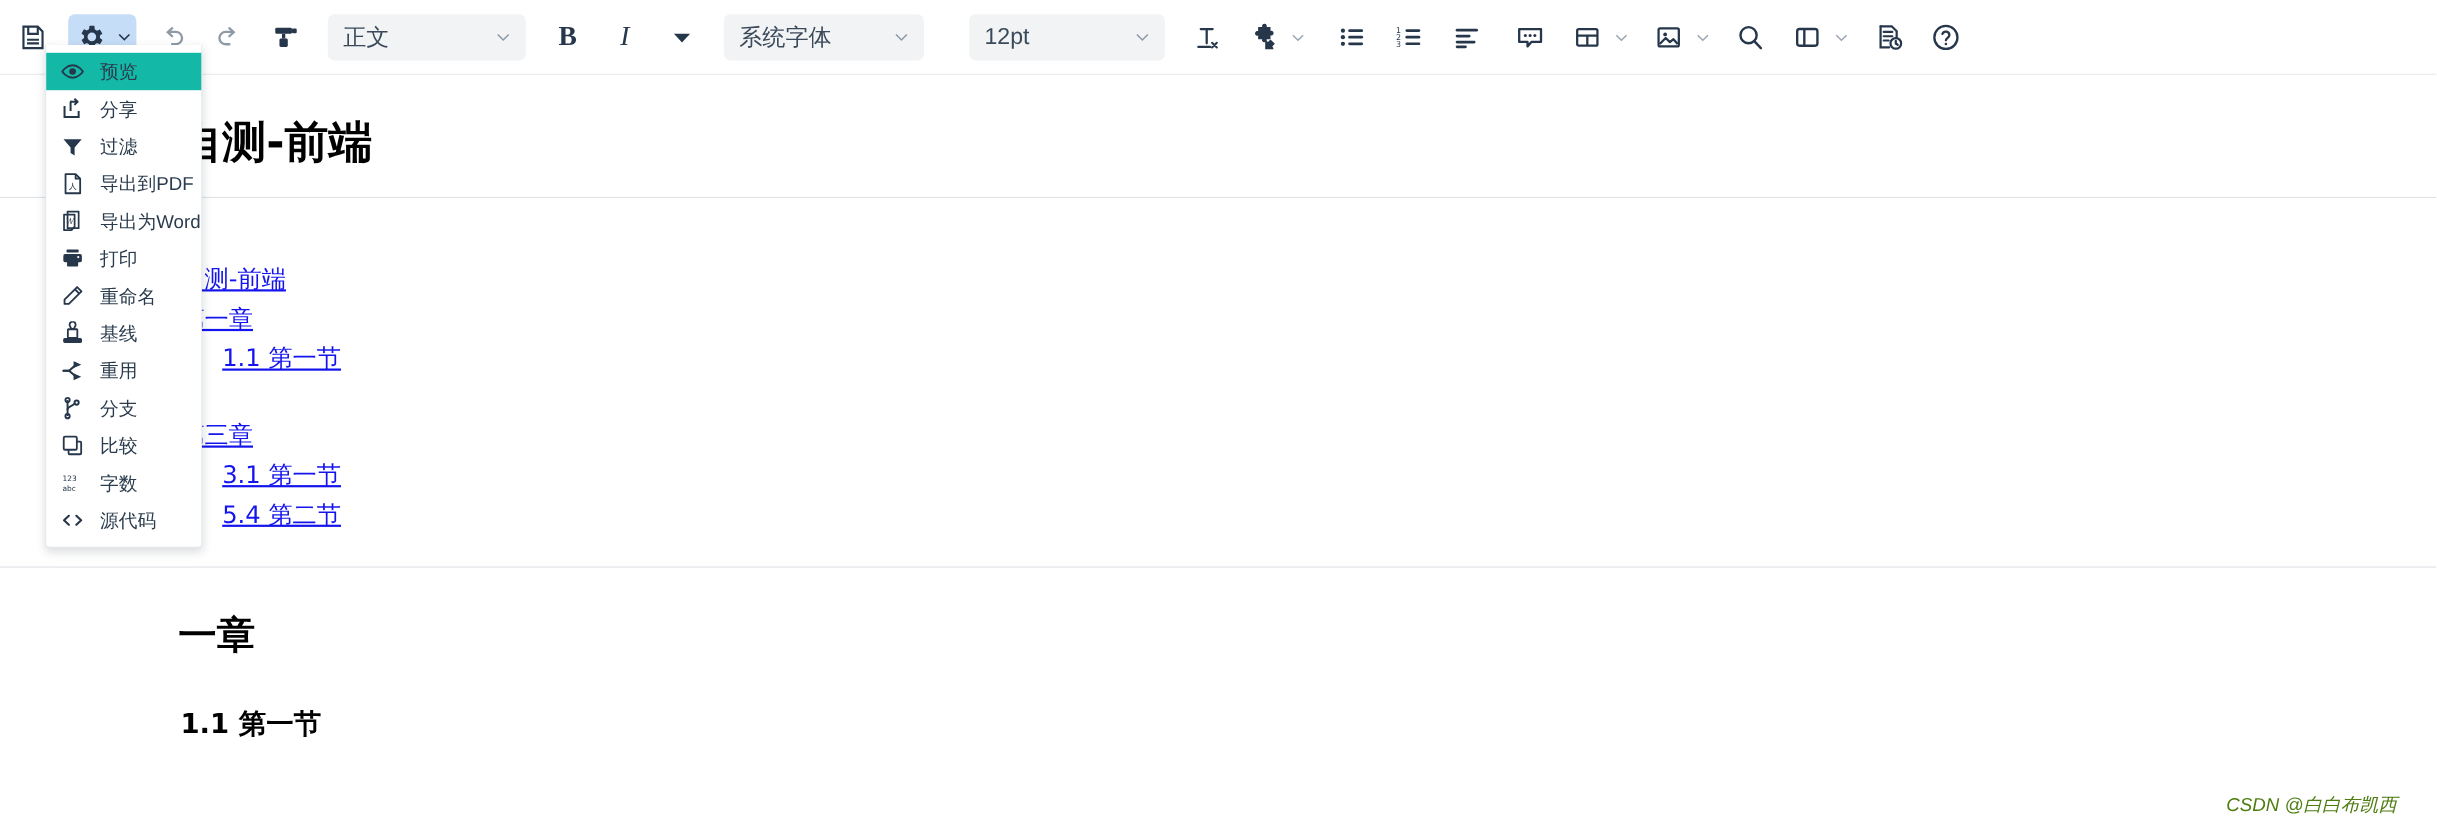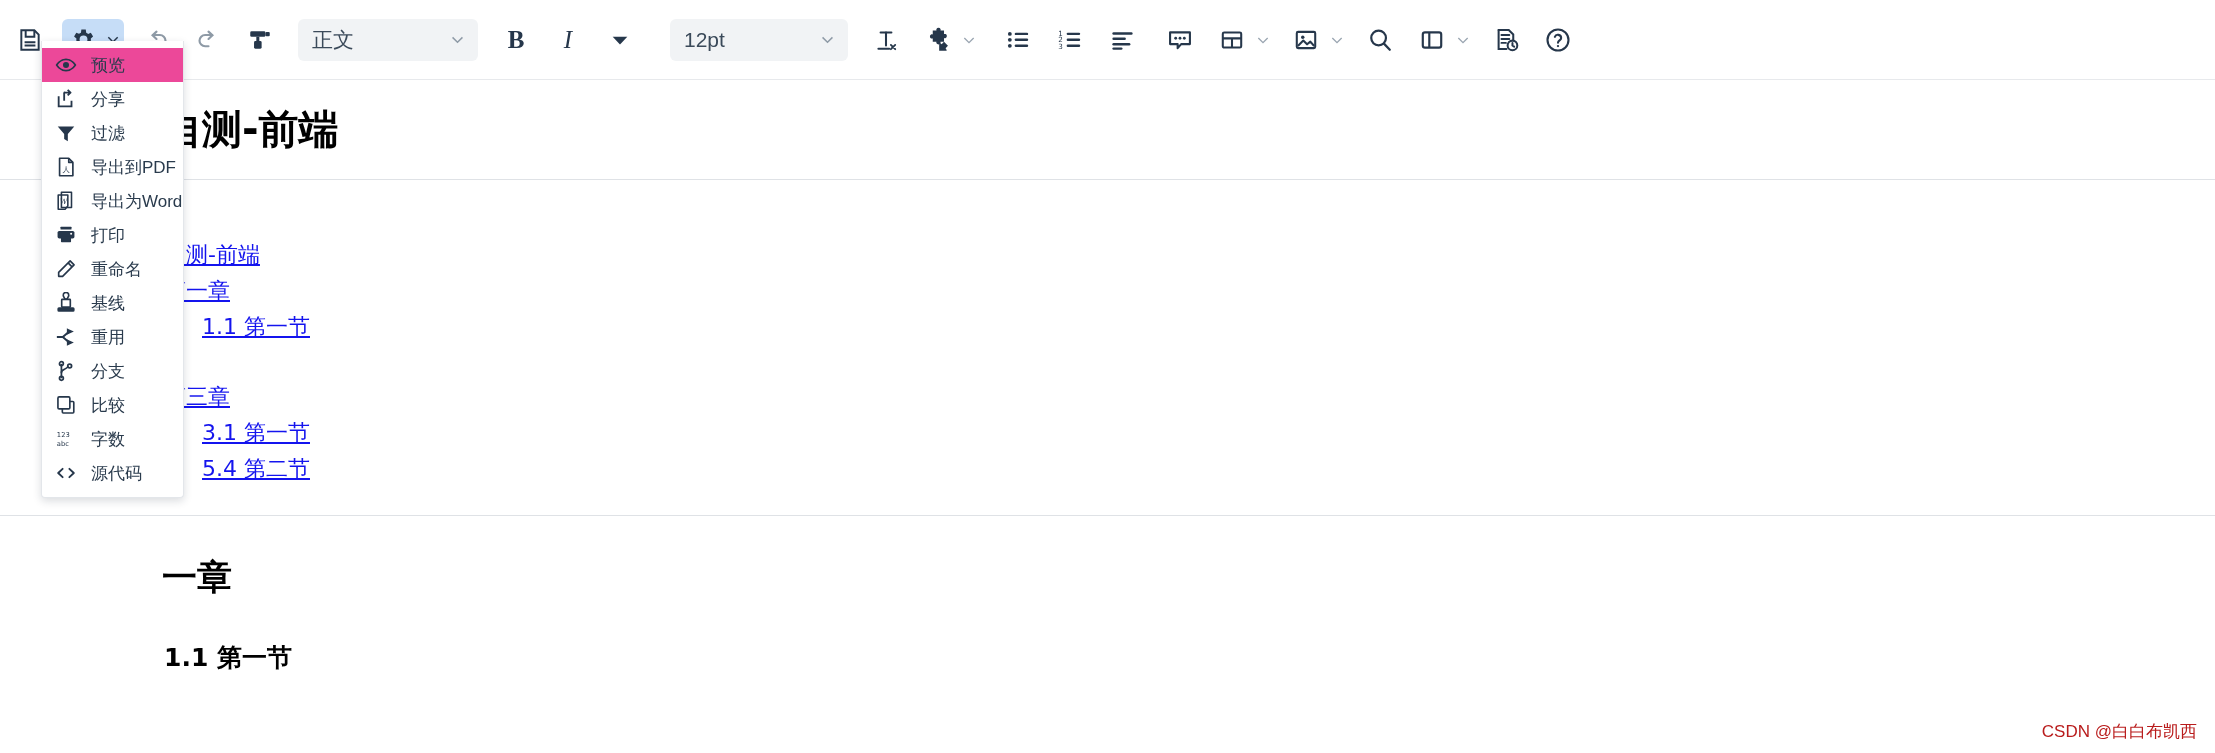--- a/index.html
+++ b/index.html
@@ -7,21 +7,21 @@
     margin: 0; padding: 0;
     width: 2215px; height: 753px;
     background: #ffffff;
     font-family: "Liberation Sans", "DejaVu Sans", sans-serif;
     overflow: hidden;
   }
   .app { position: relative; width: 2215px; height: 753px; background:#fff; }
 
   
   .toolbar {
-    position: absolute; left:0; top:0; width:2215px; height:80px;
+    position: absolute; left:0; top:0; width:2215px; height:68px;
     background:#ffffff;
     display:flex; align-items:center;
     padding-left: 10px;
     gap: 0px;
     border-bottom: 1px solid #e7e9ec;
     z-index: 5;
   }
   .tb-btn {
     width: 40px; height: 42px;
     display:flex; align-items:center; justify-content:center;
@@ -45,21 +45,21 @@
     height: 42px; background:#f1f3f5; border-radius:6px;
     display:flex; align-items:center; justify-content:space-between;
     padding: 0 12px 0 14px;
     color:#3b4a5a; font-size:21px;
     cursor:pointer; flex:0 0 auto;
   }
   .tb-select .lbl { white-space:nowrap; }
   .tb-select .cv { margin-left: 14px; color:#8e9aa6; display:flex; align-items:center;}
   .sel-style { width: 180px; }
   .sel-font  { width: 182px; }
-  .sel-size  { width: 178px; }
+  .sel-size  { width: 178px; margin-left: 29px; }
 
   .tb-bold {
     font-weight: 700; font-size: 25px; font-family:"Liberation Serif", serif;
     color:#26374b;
   }
   .tb-ital {
     font-style: italic; font-size: 25px; font-family:"Liberation Serif", serif;
     color:#26374b;
   }
 
@@ -73,21 +73,21 @@
     box-shadow: 0 3px 9px rgba(22,35,55,0.16);
     padding: 7px 0 7px 0;
     z-index: 30;
   }
   .menu-item {
     height: 34px; display:flex; align-items:center;
     padding-left: 12px; gap: 14px;
     color:#2a3b4d; font-size: 17px;
     cursor:pointer; white-space:nowrap;
   }
-  .menu-item.sel { background:#ec4899;padding-left:12px; }
+  .menu-item.sel { background:#14b8a6;padding-left:12px; }
   .menu-ico {
     width: 23px; height: 23px; flex:0 0 auto;
     display:flex; align-items:center; justify-content:center;
     color:#26374b;
   }
   .menu-ico svg { display:block; }
   .menu-lbl { line-height: 1; }
 
   
   .doc {
@@ -114,22 +114,22 @@
   .doc-rule2 { height:1px; background:#dfe2e6; margin-top: 27px; width: 2215px; margin-left:-162px;}
   .h1 {
     font-size: 35px; font-weight:700; color:#000; margin-top: 38px;
     font-family:"DejaVu Sans", sans-serif;
   }
   .h2 {
     font-size: 25px; font-weight:700; color:#000; margin-top: 40px; padding-left: 2px;
     font-family:"DejaVu Sans", sans-serif;
   }
   .watermark {
-    position:absolute; right: 18px; bottom: 10px;
-    color:#b91c1c; font-size:17px; white-space:nowrap;
+    position:absolute; right: 36px; bottom: 10px;
+    color:#4d7c0f; font-size:17px; white-space:nowrap;font-style:italic;
   }
 </style>
 </head>
 <body>
 
 <div class="app">
 
   <div class="toolbar">
 
     <div class="tb-btn">
@@ -202,20 +202,28 @@
     <div class="tb-btn tb-ital">I</div>
     <div class="tb-gap-s"></div>
     <div class="tb-btn">
       <svg width="22" height="22" viewBox="0 0 24 24" fill="currentColor">
           <path d="M4 8.5h16L12 17z"></path>
         </svg>
     </div>
 
     <div class="tb-gap-m"></div>
 
+    <div class="tb-select sel-font">
+      <span class="lbl">系统字体</span>
+      <span class="cv">
+        <svg width="17" height="17" viewBox="0 0 24 24" fill="none" stroke="currentColor" stroke-width="2">
+            <path d="M5 9l7 7 7-7"></path>
+          </svg>
+      </span>
+    </div>
 
     <div class="tb-gap-s"></div>
 
     <div class="tb-select sel-size">
       <span class="lbl">12pt</span>
       <span class="cv">
         <svg width="17" height="17" viewBox="0 0 24 24" fill="none" stroke="currentColor" stroke-width="2">
             <path d="M5 9l7 7 7-7"></path>
           </svg>
       </span>

